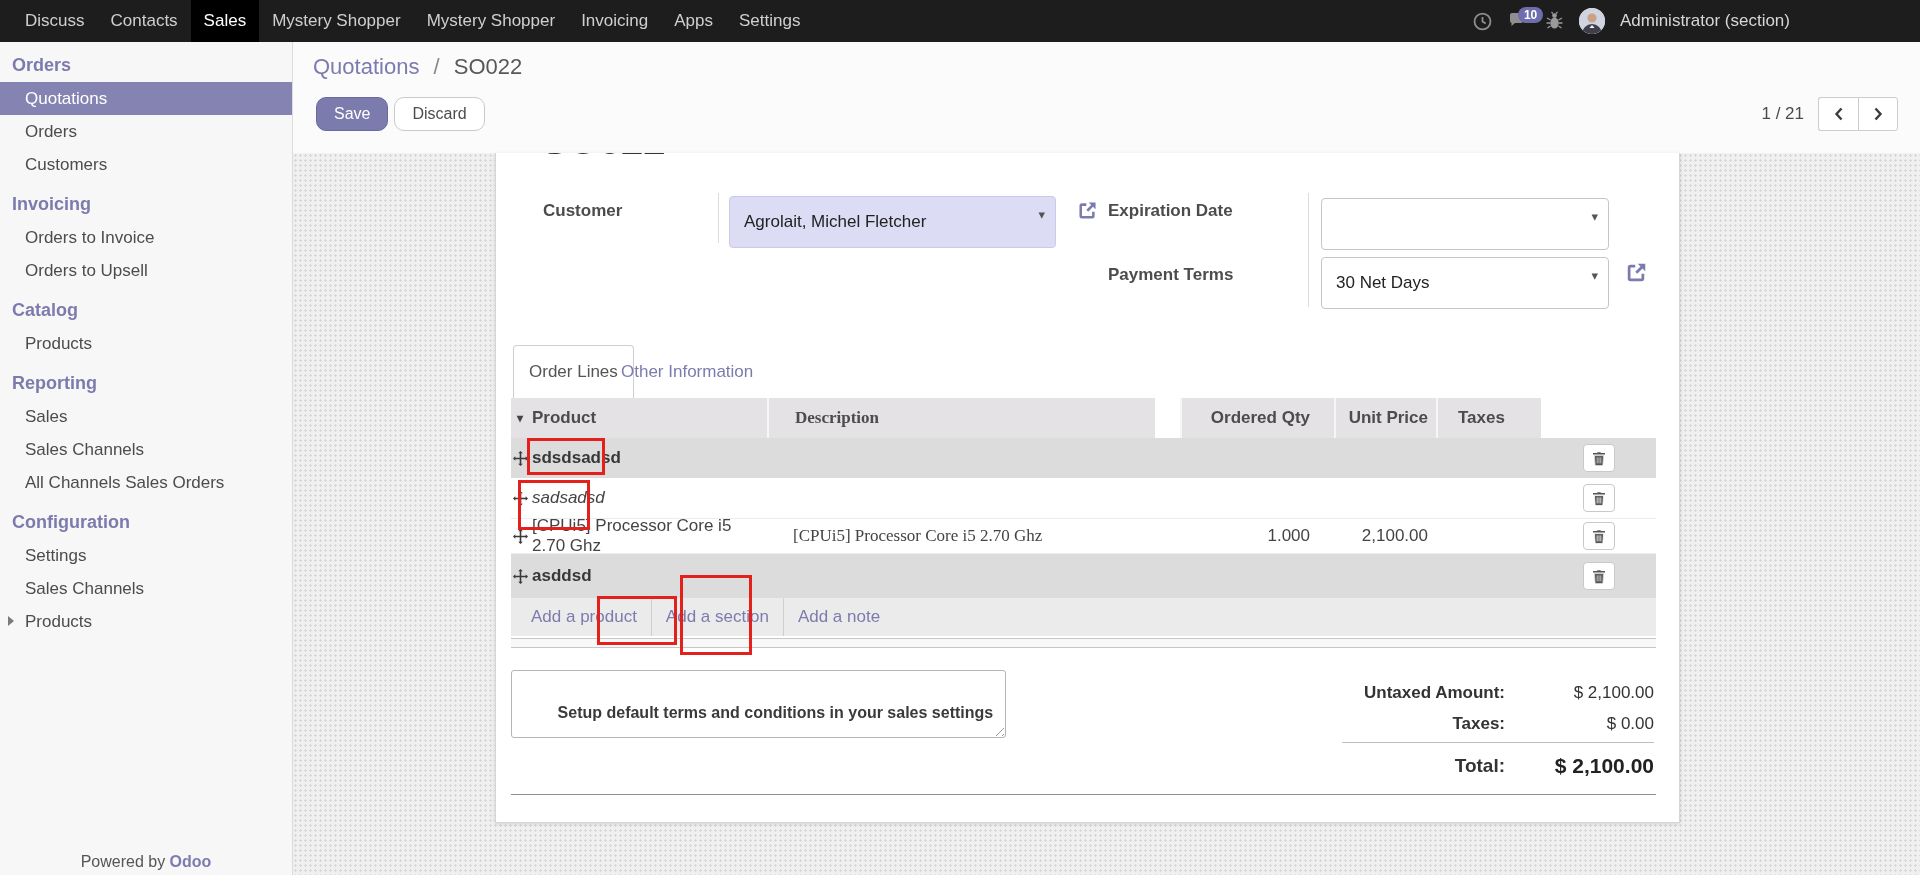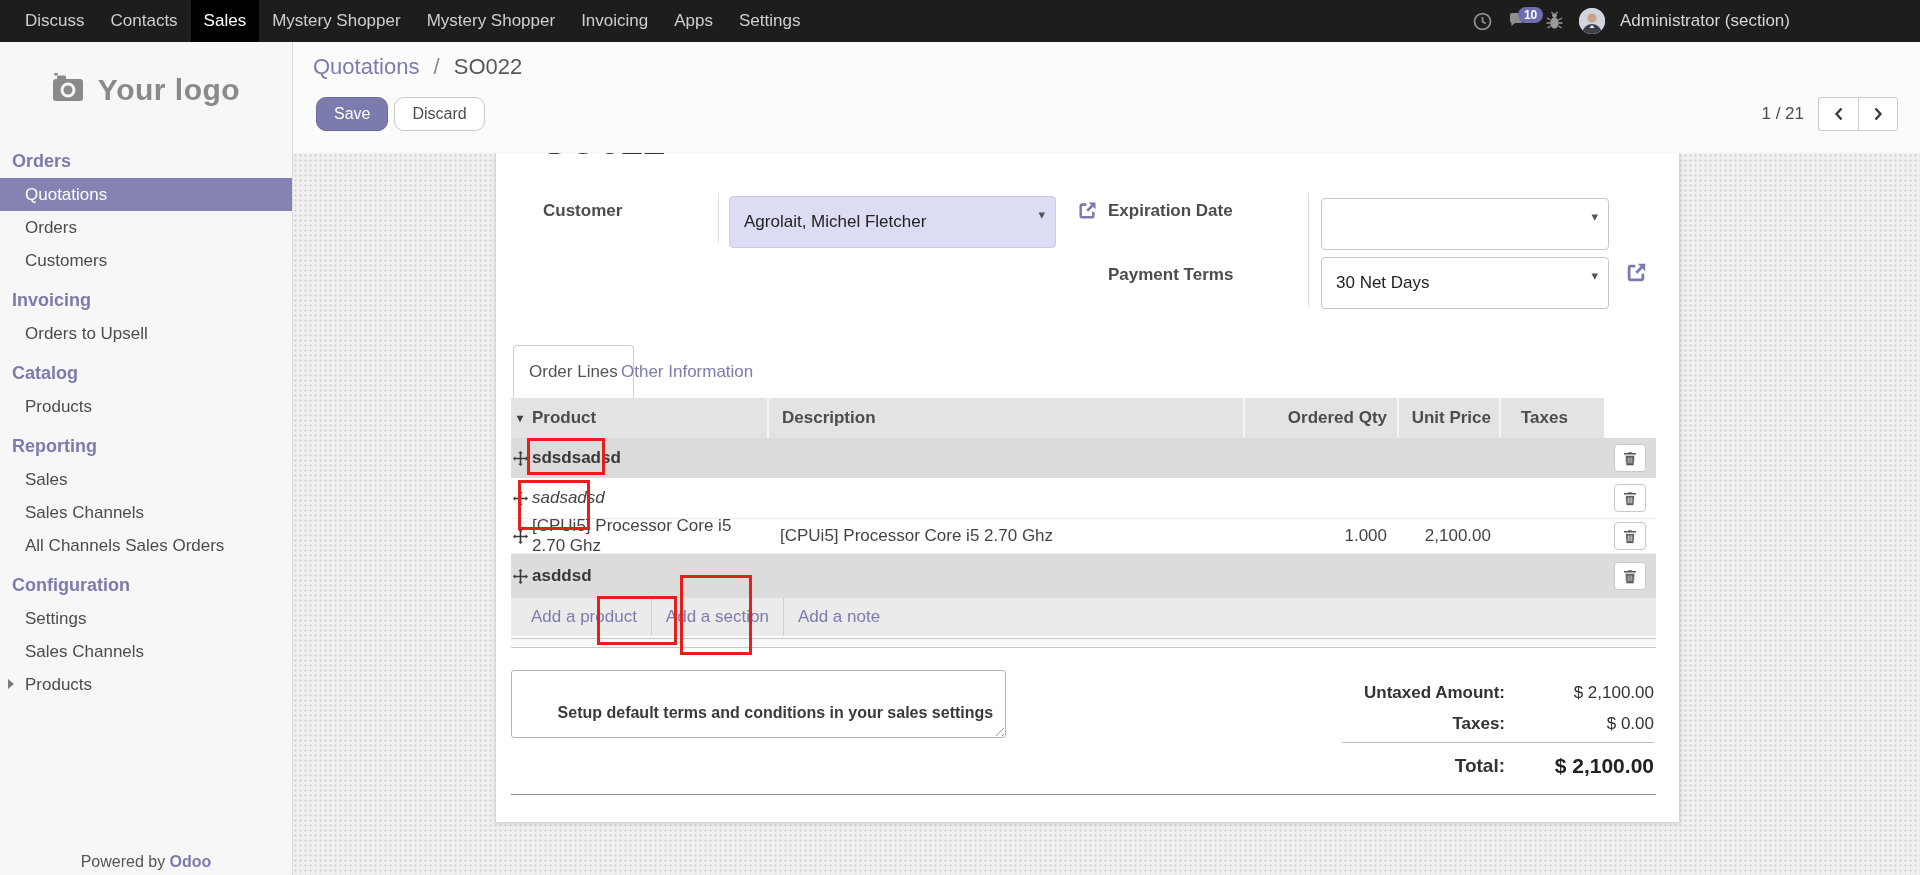--- a/index.html
+++ b/index.html
@@ -76,22 +76,22 @@
   .tab{position:absolute;cursor:pointer;font-size:17px;}
   .tab-active{left:17px;top:192px;height:53px;line-height:51px;padding:0 15px;background:#fff;
               border:1px solid #d0cfd0;border-bottom:none;border-radius:4px 4px 0 0;color:#555;}
   .tab-inactive{left:125px;top:192px;line-height:53px;color:#7c7bad;}
 
   
   .olist{position:absolute;left:15px;top:245px;width:1145px;font-size:17px;}
   .orow{display:flex;align-items:stretch;}
   .c-caret{width:18px;flex:none;display:flex;align-items:center;justify-content:center;}
   .c-prod{width:238px;flex:none;display:flex;align-items:center;padding-left:3px;}
-  .c-desc{width:476px;flex:none;display:flex;align-items:center;padding-left:13px;}
-  .c-qty{width:154px;flex:none;display:flex;align-items:center;justify-content:flex-end;padding-right:10px;}
+  .c-desc{width:388px;flex:none;display:flex;align-items:center;padding-left:26px;font-family:Liberation Serif, serif;}
+  .c-qty{width:154px;flex:none;display:flex;align-items:center;justify-content:flex-end;padding-right:24px;margin-left:25px;}
   .c-price{width:102px;flex:none;display:flex;align-items:center;justify-content:flex-end;padding-right:8px;}
   .c-tax{width:105px;flex:none;display:flex;align-items:center;padding-left:20px;}
   .c-trash{flex:1;display:flex;align-items:center;justify-content:center;}
   .ohead{height:40px;font-weight:bold;color:#4c4c4c;}
   .ohead .hbg{background:#e4e2e4;}
   .ohead .c-desc,.ohead .c-qty,.ohead .c-price,.ohead .c-tax{border-left:2px solid #f7f6f7;}
   .r-section{height:40px;background:#dcdcdc;font-weight:bold;color:#383838;}
   .r-note{height:40px;background:#fff;font-style:italic;color:#444;}
   .r-prod{height:36px;background:#fff;border-top:1px solid #ededed;border-bottom:1px solid #ededed;color:#444;}
   .r-section2{height:44px;background:#dcdcdc;font-weight:bold;color:#383838;}
@@ -167,40 +167,29 @@
             <circle cx="13" cy="10" r="4.6" fill="#c9a189"></circle>
             <path d="M3 26 a10 10 0 0 1 20 0 Z" fill="#3f3f4a"></path>
             <path d="M13 17 l-2.6 3 h5.2 Z" fill="#f2f2f2"></path>
           </svg>
       </span>
       <span class="nav-user">Administrator (section)</span>
     </div>
   </div>
 
   <div class="sidebar">
-    <div class="logo">
-      <span>
-        <svg width="34" height="30" viewBox="0 0 34 30">
-            <path d="M2 1 h4 M4 -1 v4" stroke="#8a8a8a" stroke-width="1.6"></path>
-            <rect x="1" y="6" width="30" height="22" rx="3" fill="#8a8a8a"></rect>
-            <circle cx="16" cy="17" r="7.5" fill="#f8f7f8"></circle>
-            <circle cx="16" cy="17" r="4.5" fill="#8a8a8a"></circle>
-            <rect x="5" y="2.5" width="9" height="6" rx="1.5" fill="#8a8a8a"></rect>
-          </svg>
-      </span>
-      <span class="logo-text">Your logo</span>
-    </div>
 
     <div>
       <div class="side-section-title">Orders</div>
       <div class="side-item selected">Quotations</div>
       <div class="side-item">Orders</div>
       <div class="side-item">Customers</div>
 
       <div class="side-section-title">Invoicing</div>
+      <div class="side-item">Orders to Invoice</div>
       <div class="side-item">Orders to Upsell</div>
 
       <div class="side-section-title">Catalog</div>
       <div class="side-item">Products</div>
 
       <div class="side-section-title">Reporting</div>
       <div class="side-item">Sales</div>
       <div class="side-item">Sales Channels</div>
       <div class="side-item">All Channels Sales Orders</div>
 

